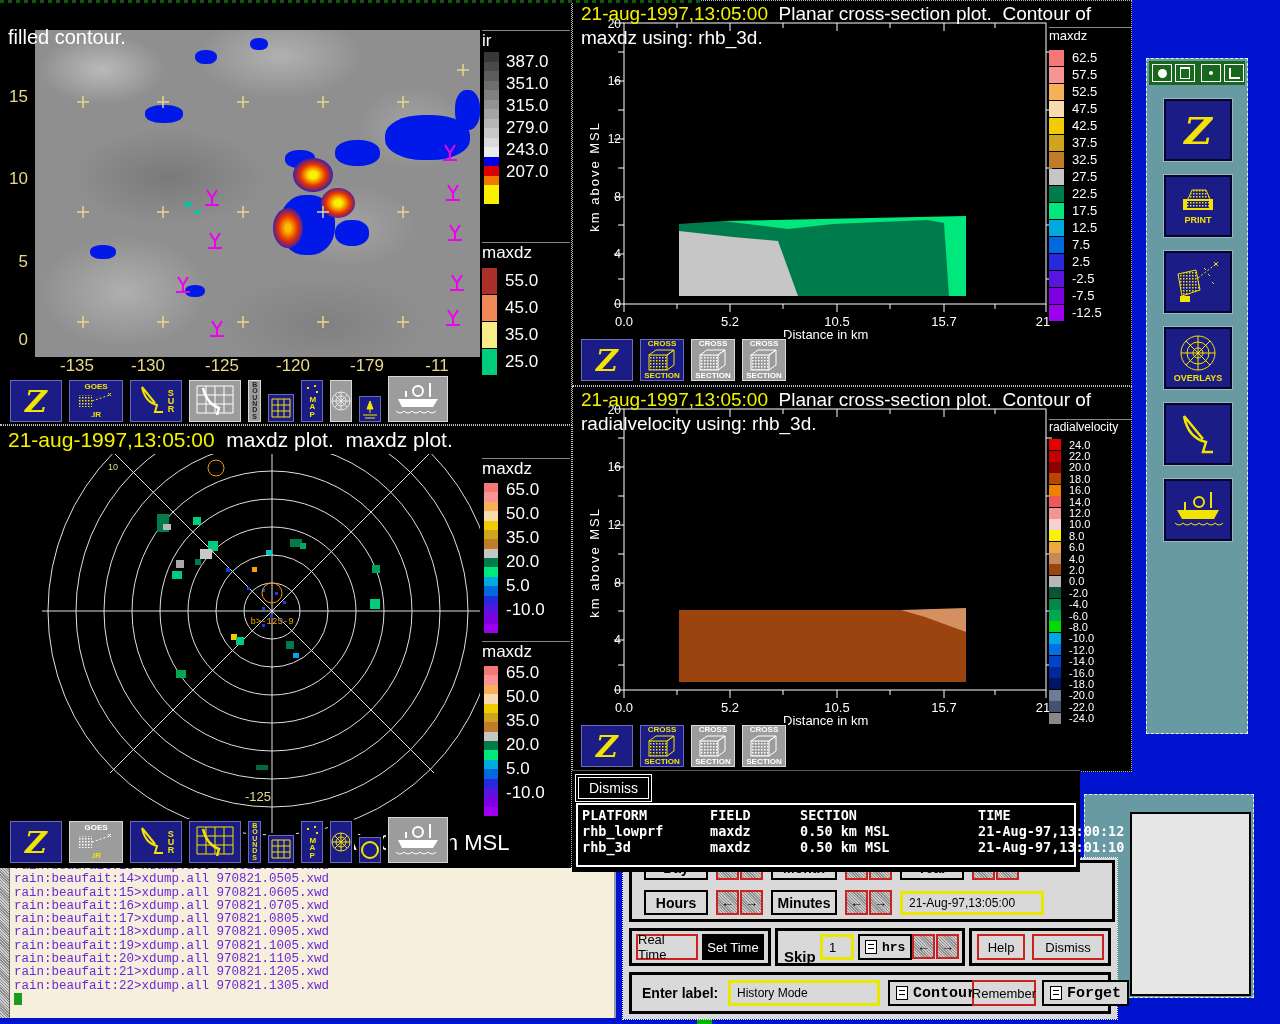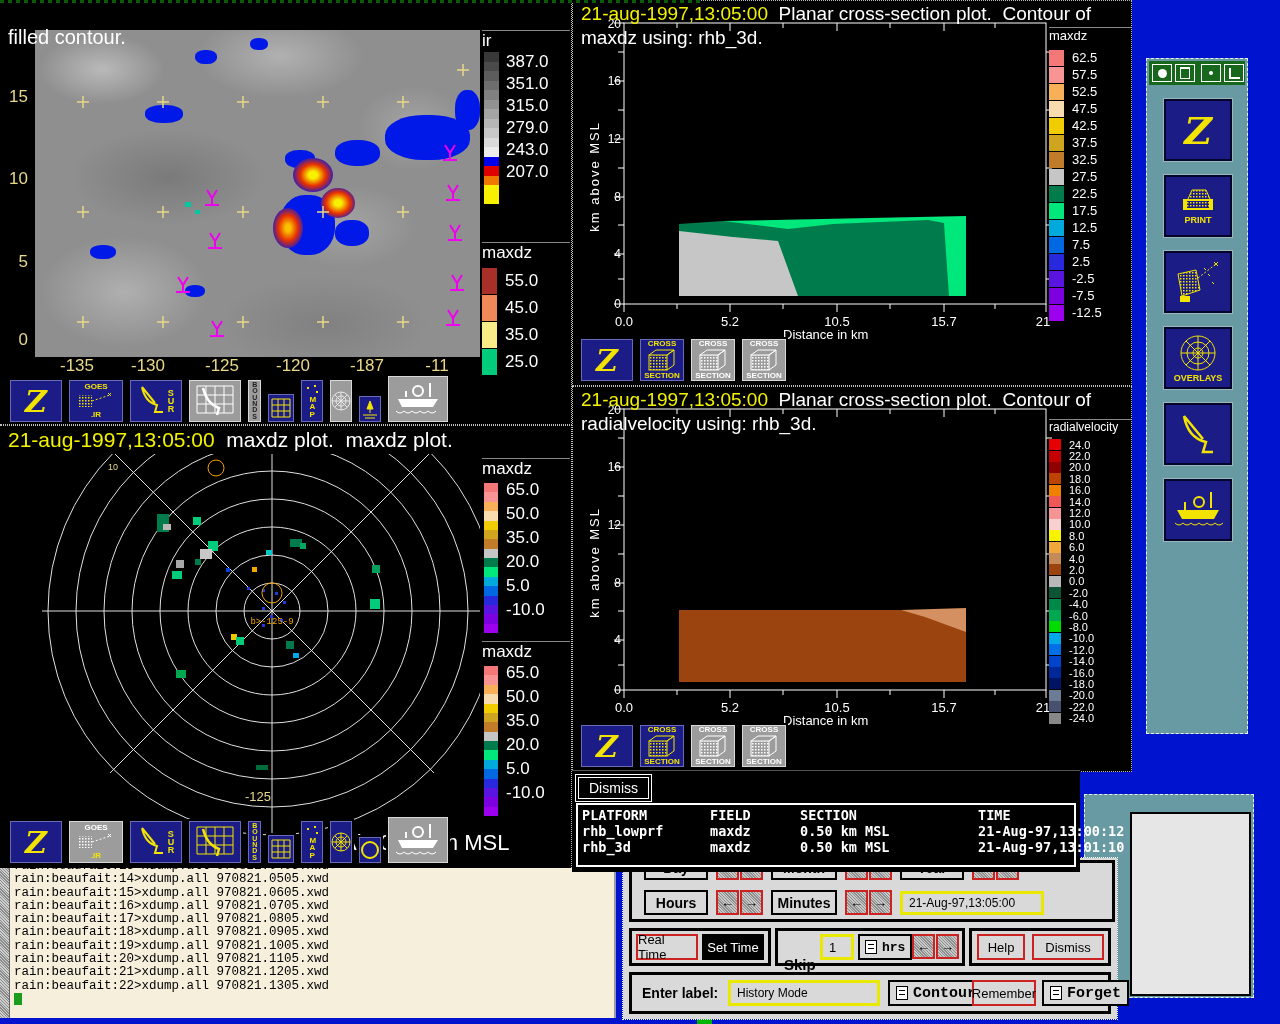--- a/index.html
+++ b/index.html
@@ -56,21 +56,21 @@
      padding:2px 10px;border:1px solid #fff;box-shadow:0 0 0 2px #000,0 0 0 3px #fff;cursor:default;}
   #ptable{position:absolute;left:4px;top:32px;right:4px;bottom:5px;border:2px solid #fff;
      font-family:"DejaVu Sans Mono",monospace;font-weight:bold;font-size:13.5px;color:#fff;padding:2px 4px;}
   .prow{display:grid;grid-template-columns:128px 90px 178px 1fr;line-height:16px;white-space:pre;}
   
   #term{position:absolute;left:0;top:866px;width:614px;height:152px;background:#f5efdc;z-index:1;
         border-right:2px solid #99a;overflow:hidden;}
   #termstrip{position:absolute;left:0;top:0;bottom:0;width:9px;
         background:repeating-linear-gradient(45deg,#cfcfcf 0 1px,#8a8a8a 1px 2px);border-right:1px solid #666;}
   #termtext{position:absolute;left:14px;top:-6px;font-family:"Liberation Mono",monospace;
-        font-size:12.5px;line-height:13.3px;color:#000000;white-space:pre;}
+        font-size:12.5px;line-height:13.3px;color:#6d28d9;white-space:pre;}
   #cursor{display:inline-block;width:8px;height:12px;background:#1c9c1c;vertical-align:-2px;}
   
   #tc{position:absolute;left:623px;top:858px;width:494px;height:161px;background:#d9d9d9;z-index:20;
       outline:1px dotted #fff;font-size:14px;color:#000;}
   .tcbox{position:absolute;border:3px solid #000;background:#d9d9d9;box-sizing:border-box;}
   .tcbtn{display:inline-flex;align-items:center;justify-content:center;background:#d9d9d9;
       border:2px solid #000;box-sizing:border-box;font-weight:bold;cursor:default;}
   .redout{border:2px solid #cc2222 !important;font-weight:normal;}
   .arr{width:23px;height:25px;border:2px solid #cc2222;box-sizing:border-box;color:#000;
       display:inline-flex;align-items:center;justify-content:center;font-size:13px;
@@ -168,21 +168,21 @@
 
     <span class="ytick yel" style="left:2px;top:87px;font-size:17px;">15</span>
     <span class="ytick yel" style="left:2px;top:169px;font-size:17px;">10</span>
     <span class="ytick yel" style="left:2px;top:252px;font-size:17px;">5</span>
     <span class="ytick yel" style="left:2px;top:330px;font-size:17px;">0</span>
 
     <span class="xtick yel" style="left:77px;top:356px;font-size:17px;">-135</span>
     <span class="xtick yel" style="left:148px;top:356px;font-size:17px;">-130</span>
     <span class="xtick yel" style="left:222px;top:356px;font-size:17px;">-125</span>
     <span class="xtick yel" style="left:293px;top:356px;font-size:17px;">-120</span>
-    <span class="xtick yel" style="left:367px;top:356px;font-size:17px;">-187</span>
+    <span class="xtick yel" style="left:367px;top:356px;font-size:17px;">-179</span>
     <span class="xtick yel" style="left:437px;top:356px;font-size:17px;">-11</span>
 
     <div style="position:absolute;left:482px;top:30px;width:88px;">
       <div class="cblabel" style="font-size:17px;">ir</div>
       <div class="cells" style="position:absolute;left:2px;top:22px;width:15px;height:152px;">
           <div style="background: rgb(56, 56, 56);"></div>
           <div style="background: rgb(74, 74, 74);"></div>
           <div style="background: rgb(92, 92, 92);"></div>
           <div style="background: rgb(110, 110, 110);"></div>
           <div style="background: rgb(128, 128, 128);"></div>
@@ -831,21 +831,21 @@
           </span>
         <span class="yfield" style="width:144px;height:24px;font-size:12px;">21-Aug-97,13:05:00</span>
       </div>
     </div>
 
     <div class="tcbox" style="left:6px;top:70px;width:142px;height:38px;">
       <span class="tcbtn redout" style="position:absolute;left:4px;top:3px;width:62px;height:26px;font-size:13px;">Real Time</span>
       <span class="tcbtn" style="position:absolute;left:70px;top:3px;width:62px;height:26px;background:#000;color:#fff;font-size:13px;font-weight:normal;">Set Time</span>
     </div>
     <div class="tcbox" style="left:152px;top:70px;width:190px;height:38px;">
-      <span style="position:absolute;left:6px;top:25px;font-weight:bold;font-size:15px;text-align:center;">Skip</span>
+      <span style="position:absolute;left:6px;top:17px;font-weight:bold;font-size:15px;text-align:center;">Skip</span>
       <span class="yfield" style="position:absolute;left:42px;top:3px;width:34px;height:26px;font-size:13px;">1</span>
       <span class="tcbtn monob" style="position:absolute;left:80px;top:3px;height:26px;padding:0 5px;font-size:13px;">
           <span class="mglyph"></span>
           <span>hrs</span>
         </span>
       <span class="arrpair" style="position:absolute;left:134px;top:3px;">
           <span class="arr">←</span>
           <span class="arr">→</span>
         </span>
     </div>

